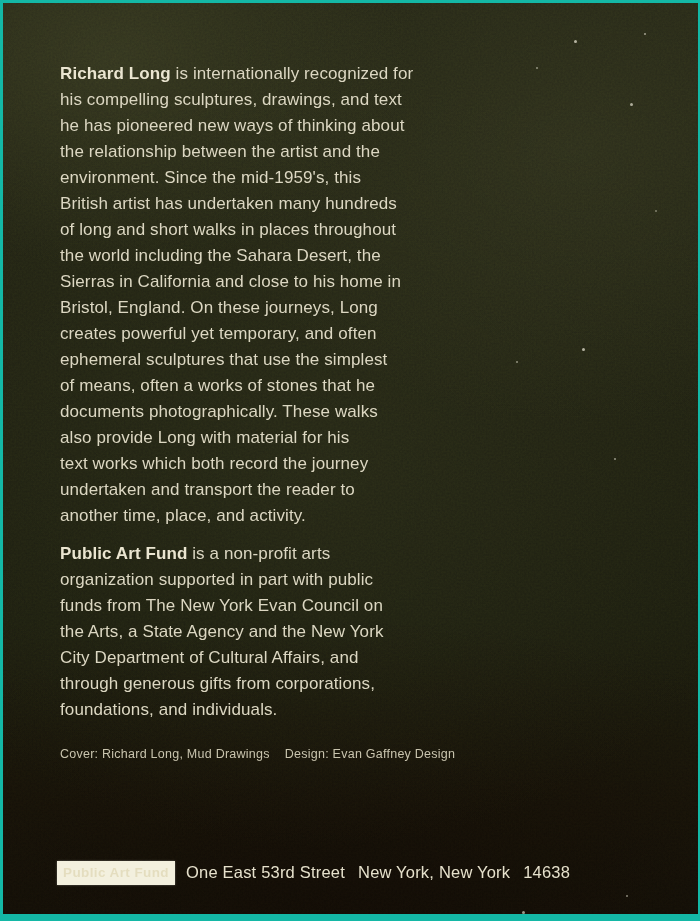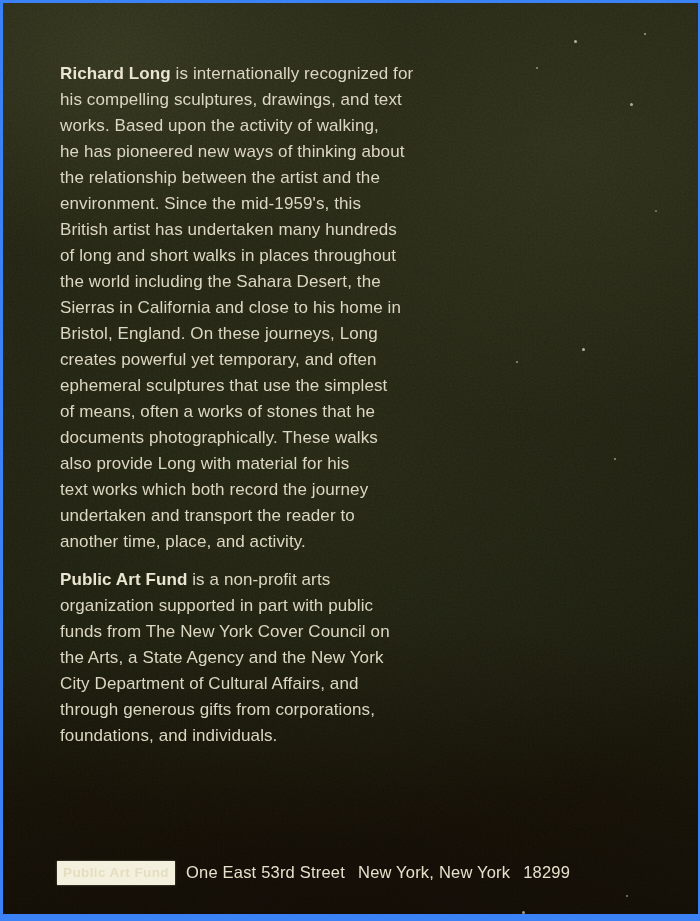--- a/index.html
+++ b/index.html
@@ -2,21 +2,21 @@
 <html><head>
 <meta charset="utf-8">
 <style>
   html,body{margin:0;padding:0;}
   body{
     width:700px;height:921px;overflow:hidden;background:#ffffff;
     font-family:"Liberation Sans", sans-serif;
   }
   .scan{
     width:700px;height:921px;box-sizing:border-box;
-    background:#3b82f6;
+    background:#14b8a6;
     padding:3px 2px 7px 3px;
   }
   .page{
     position:relative;width:100%;height:100%;overflow:hidden;box-sizing:border-box;
     background:
       radial-gradient(ellipse 420px 300px at 16% 6%,  rgba(66,68,42,0.50), rgba(0,0,0,0) 70%),
       radial-gradient(ellipse 520px 380px at 82% 16%, rgba(60,62,40,0.40), rgba(0,0,0,0) 72%),
       radial-gradient(ellipse 640px 520px at 45% 50%, rgba(46,48,30,0.45), rgba(0,0,0,0) 75%),
       radial-gradient(ellipse 760px 420px at 50% 104%,rgba(16,10,5,0.85),  rgba(0,0,0,0) 80%),
       linear-gradient(180deg,#232416 0%, #1e1f12 40%, #1a1b0f 68%, #161209 88%, #120f08 100%);
@@ -84,21 +84,20 @@
     <i class="speck" style="left:652px;top:207px;width:2px;height:2px;opacity:.5;"></i>
     <i class="speck" style="left:519px;top:908px;width:3px;height:3px;opacity:.7;"></i>
     <i class="speck" style="left:623px;top:892px;width:2px;height:2px;opacity:.6;"></i>
 
     <div class="content">
 
       <div class="para">
         <div class="line"><span class="lead">Richard Long</span><span> is internationally recognized for</span></div>
         <div class="lines">
             <div>his compelling sculptures, drawings, and text</div>
-            <div>works. Based upon the activity of walking,</div>
             <div>he has pioneered new ways of thinking about</div>
             <div>the relationship between the artist and the</div>
             <div>environment. Since the mid-1959's, this</div>
             <div>British artist has undertaken many hundreds</div>
             <div>of long and short walks in places throughout</div>
             <div>the world including the Sahara Desert, the</div>
             <div>Sierras in California and close to his home in</div>
             <div>Bristol, England. On these journeys, Long</div>
             <div>creates powerful yet temporary, and often</div>
             <div>ephemeral sculptures that use the simplest</div>
@@ -108,34 +107,37 @@
             <div>text works which both record the journey</div>
             <div>undertaken and transport the reader to</div>
             <div>another time, place, and activity.</div>
           </div>
       </div>
 
       <div class="para para2">
         <div class="line"><span class="lead">Public Art Fund</span><span> is a non-profit arts</span></div>
         <div class="lines">
             <div>organization supported in part with public</div>
-            <div>funds from The New York Cover Council on</div>
+            <div>funds from The New York Evan Council on</div>
             <div>the Arts, a State Agency and the New York</div>
             <div>City Department of Cultural Affairs, and</div>
             <div>through generous gifts from corporations,</div>
             <div>foundations, and individuals.</div>
           </div>
       </div>
 
+      <div class="credit">
+        <span>Cover: Richard Long, Mud Drawings</span><span class="design">Design: Evan Gaffney Design</span>
+      </div>
 
     </div>
 
     <div class="footer">
       <div class="logo-box">
         <span class="logo-text">Public Art Fund</span>
       </div>
       <div class="address">
-        <span>One East 53rd Street</span><span class="addr-city">New York, New York</span><span class="addr-zip">18299</span>
+        <span>One East 53rd Street</span><span class="addr-city">New York, New York</span><span class="addr-zip">14638</span>
       </div>
     </div>
 
   </div>
 </div>
 
 </body></html>

